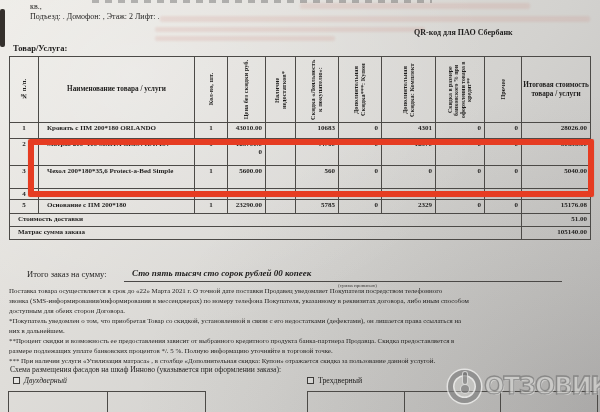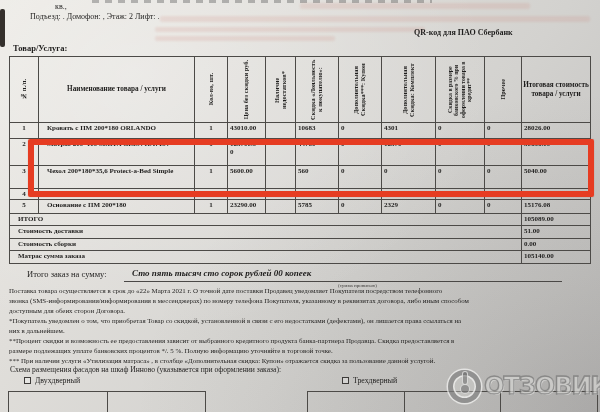--- a/index.html
+++ b/index.html
@@ -18,55 +18,55 @@
   }
   .abs { position:absolute; }
 
   
   .edge-dark { left:0; top:9px; width:5px; height:38px; background:#35302c; border-radius:2px; filter:blur(0.6px); }
   .top-cut-text { left:92px; top:0; width:340px; height:3px; opacity:.45;
     background:repeating-linear-gradient(90deg,#6a6a6a 0 7px, transparent 7px 13px); }
   .bleed { background:rgba(205,125,115,0.16); filter:blur(1.2px); border-radius:2px; }
 
   
-  .addr1 { left:30px; top:2px;  font-size:8px;margin-left:25px; }
+  .addr1 { left:30px; top:2px;  font-size:8px; }
   .addr2 { left:30px; top:12px; font-size:8px; }
   .qr-label { left:382px; top:28px; font-size:8px; font-weight:bold;margin-left:32px; }
   .section-title { left:13px; top:43px; font-size:8.5px; font-weight:bold; }
 
   
   table.order { position:absolute; left:9px; top:56px; z-index:1;
     border-collapse:collapse; table-layout:fixed; width:581px; background:transparent; }
   table.order td, table.order th { border:1px solid #4c4a47; overflow:hidden;
     font-size:7px; font-weight:bold; line-height:1.15; padding:1px 2px; vertical-align:top; }
   table.order thead th { vertical-align:middle; text-align:center; padding:1px; height:66px; font-size:6.3px; }
   .rot { writing-mode:vertical-rl; transform:rotate(180deg); margin:0 auto; max-height:62px; line-height:1.1; }
   .name  { text-align:left; padding-left:8px !important; }
   .numc  { text-align:center; }
-  .money { text-align:left; padding-right:3px !important; }
+  .money { text-align:right; padding-right:3px !important; }
   .pre   { white-space:pre-line; }
   .sum-label { text-align:left; padding-left:8px !important; font-size:7.2px; }
 
   
   .highlight-box { left:28px; top:139px; width:566px; height:58px; z-index:5;
     border:6px solid #e63c22; border-radius:2px; box-shadow:0 0 1px rgba(180,30,10,.5); }
 
   
   .total-label { left:27px; top:269px; font-size:8.5px; font-weight:normal; }
   .total-words { left:132px; top:268px; font-size:9px; font-style:italic; font-weight:600; }
   .total-underline { left:124px; top:281px; width:438px; height:1px; background:#4a4846; }
   .total-hint { left:338px; top:283px; font-size:5px; color:#3c3a38; }
 
   
   .terms { left:9px; top:286px; width:586px; font-size:6.9px; line-height:10px; }
   .wardrobe-title { left:10px; top:365px; font-size:7.6px; }
 
   
   .opt { top:376px; font-size:7.8px; display:flex; align-items:center; gap:4px; }
-  .opt1 { left:24px; } .opt2 { left:307px;margin-left:35px; }
+  .opt1 { left:13px;font-style:italic; } .opt2 { left:307px; }
   .cb { display:inline-block; width:7px; height:7px; border:1px solid #3d3b39; background:rgba(255,255,255,0.25); }
 
   
   .grid { top:391px; height:25px; border:1px solid #4c4a47; border-bottom:none; display:flex; }
   .grid1 { left:8px;  width:198px; }
   .grid2 { left:307px; width:291px; }
   .grid .cell { flex:1; border-right:1px solid #4c4a47; }
   .grid .cell:last-child { border-right:none; }
 
   
@@ -204,31 +204,23 @@
       <td class="numc">1</td>
       <td class="money">23290.00</td>
       <td></td>
       <td class="money">5785</td>
       <td class="money">0</td>
       <td class="money">2329</td>
       <td class="money">0</td>
       <td class="money">0</td>
       <td class="money">15176.08</td>
     </tr>
-    <tr style="height:12px">
-      <td class="sum-label" colspan="10">ИТОГО</td>
-      <td class="money">105089.00</td>
-    </tr>
     <tr style="height:13px">
       <td class="sum-label" colspan="10">Стоимость доставки</td>
       <td class="money">51.00</td>
-    </tr>
-    <tr style="height:12px">
-      <td class="sum-label" colspan="10">Стоимость сборки</td>
-      <td class="money">0.00</td>
     </tr>
     <tr style="height:13px">
       <td class="sum-label" colspan="10">Матрас сумма заказа</td>
       <td class="money">105140.00</td>
     </tr>
   </tbody>
 </table>
 
 <div class="abs highlight-box" style="border-color: rgb(230, 60, 34);"></div>
 

